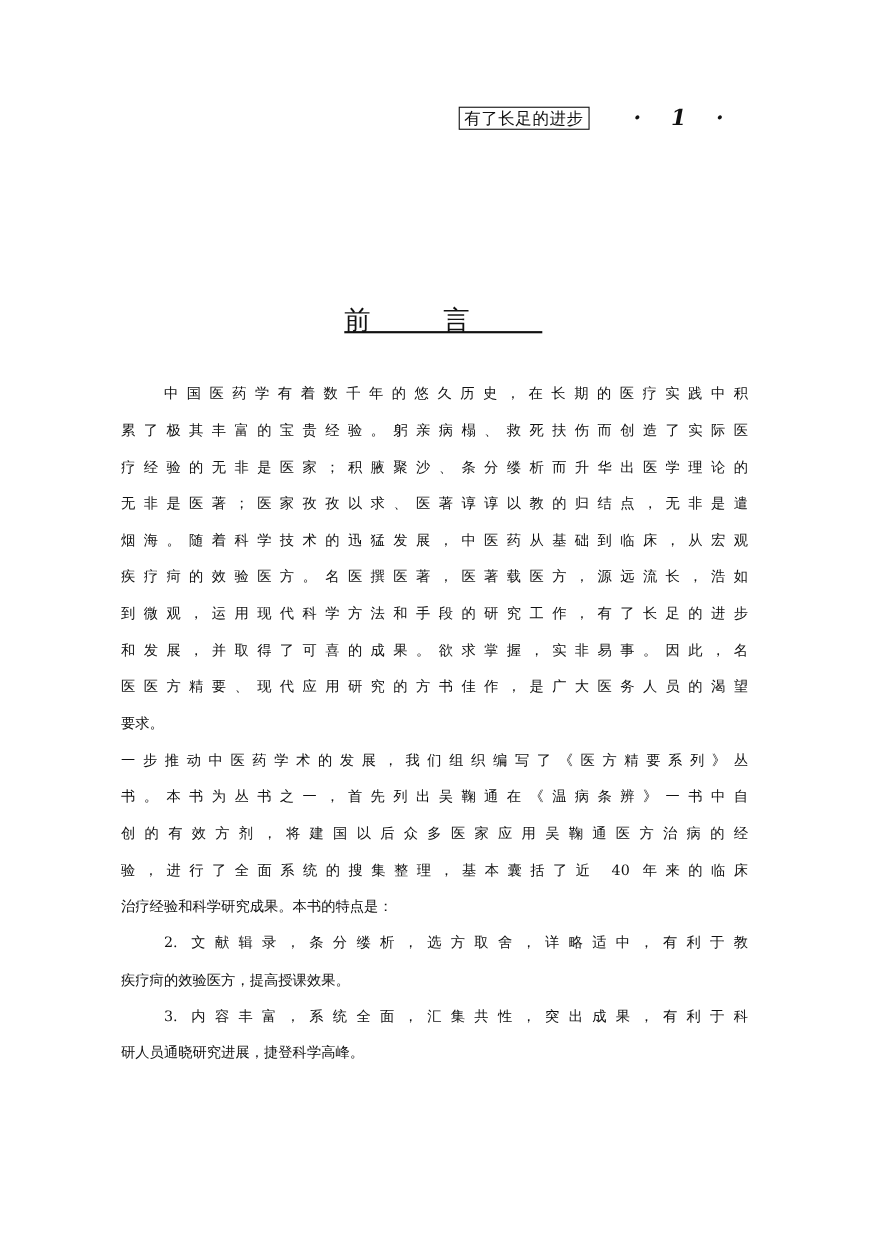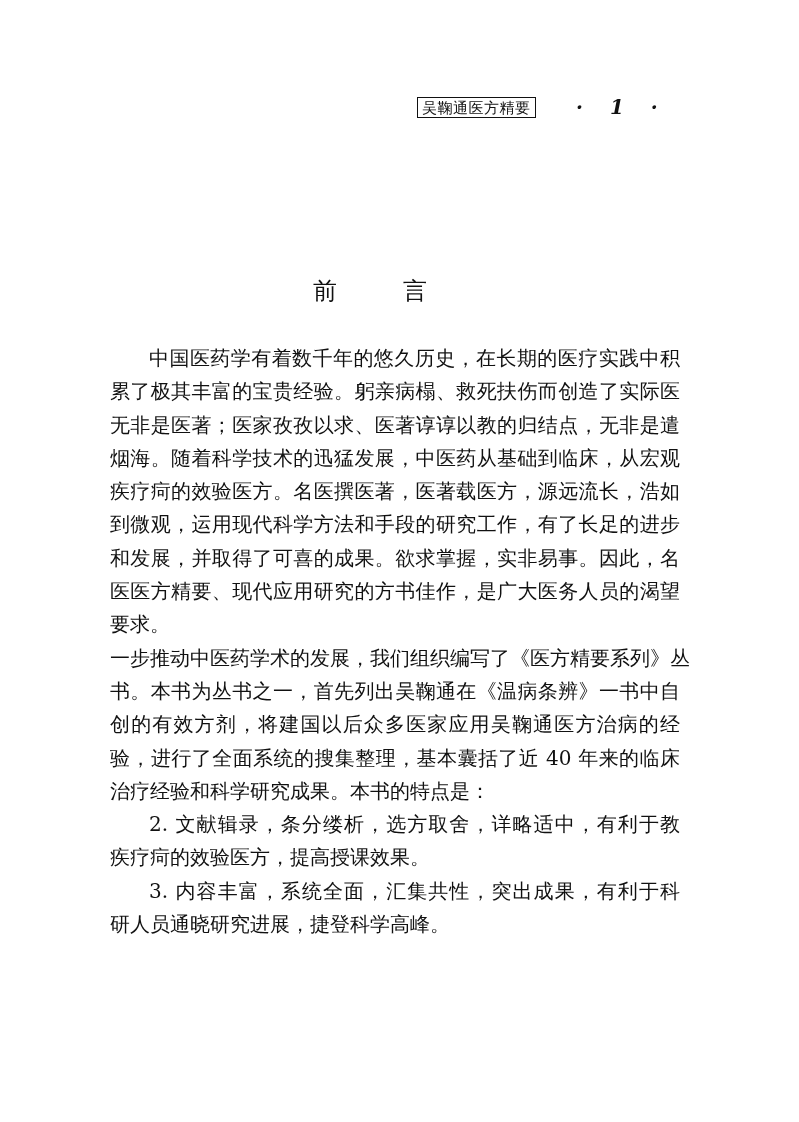--- a/index.html
+++ b/index.html
@@ -55,45 +55,46 @@
   }
   .body-text {
     position: absolute;
     left: 110px;
     top: 342px;
     width: 570px;
   }
   .line {
     height: 33.3px;
     line-height: 33.3px;
-    font-size: 20px;
+    font-size: 13px;
     white-space: nowrap;
     text-align: justify;
     text-align-last: justify;
   }
   .line.indent {
     padding-left: 39px;
   }
   .line.last {
     text-align-last: left;
   }
 </style>
 </head>
 <body>
 
 <div class="running-head">
-  <div class="book-title-box">吴鞠通医方精要</div>
+  <div class="book-title-box">有了长足的进步</div>
 </div>
 <div class="page-number">· 1 ·</div>
 
-<h1 class="section-title" style="margin:0;font-weight:normal;">前言</h1>
+<h1 class="section-title" style="margin:0;font-weight:normal;text-decoration:underline;">前言</h1>
 
 <div class="body-text">
   <div class="line indent">中国医药学有着数千年的悠久历史，在长期的医疗实践中积</div>
   <div class="line">累了极其丰富的宝贵经验。躬亲病榻、救死扶伤而创造了实际医</div>
+  <div class="line">疗经验的无非是医家；积腋聚沙、条分缕析而升华出医学理论的</div>
   <div class="line">无非是医著；医家孜孜以求、医著谆谆以教的归结点，无非是遣</div>
   <div class="line">烟海。随着科学技术的迅猛发展，中医药从基础到临床，从宏观</div>
   <div class="line">疾疗疴的效验医方。名医撰医著，医著载医方，源远流长，浩如</div>
   <div class="line">到微观，运用现代科学方法和手段的研究工作，有了长足的进步</div>
   <div class="line">和发展，并取得了可喜的成果。欲求掌握，实非易事。因此，名</div>
   <div class="line">医医方精要、现代应用研究的方书佳作，是广大医务人员的渴望</div>
   <div class="line last">要求。</div>
   <div class="line">一步推动中医药学术的发展，我们组织编写了《医方精要系列》丛</div>
   <div class="line">书。本书为丛书之一，首先列出吴鞠通在《温病条辨》一书中自</div>
   <div class="line">创的有效方剂，将建国以后众多医家应用吴鞠通医方治病的经</div>

